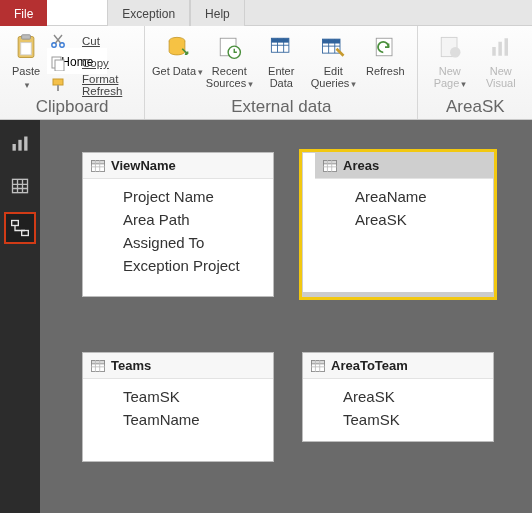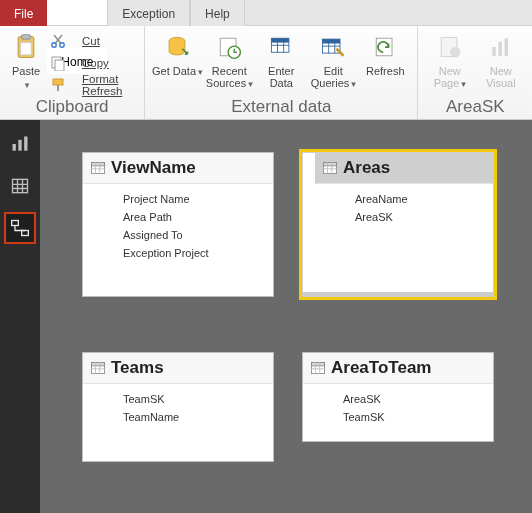--- a/index.html
+++ b/index.html
@@ -28,24 +28,24 @@
   
   .leftrail { position:absolute; top:120px; left:0; width:40px; bottom:0; background:#2c2c2c; display:flex; flex-direction:column; align-items:center; padding-top:10px; gap:14px;}
   .railbtn { width:28px; height:28px; display:flex; align-items:center; justify-content:center; cursor:pointer; }
   .railbtn.selected { outline:2px solid #d13b16; outline-offset:0; background:#1f1f1f;}
 
   
   .canvas { position:absolute; left:40px; top:120px; right:0; bottom:0; background:#6a6a6a; }
   .entity { position:absolute; background:#fff; border:1px solid #bdbdbd; width:192px; }
   .entity.selected { outline:3px solid #f2c811; border-color:#cfcfcf;padding-left:12px; }
   .entity.selected::after{content:"";position:absolute;left:-1px;right:-1px;bottom:-1px;height:5px;background:#ccc;}
-  .ehead { display:flex; align-items:center; gap:6px; padding:5px 8px; border-bottom:1px solid #e3e3e3; font-weight:600; font-size:17px; color:#222; background:#f7f7f7;}
+  .ehead { display:flex; align-items:center; gap:6px; padding:5px 8px; border-bottom:1px solid #e3e3e3; font-weight:600; font-size:13px; color:#222; background:#f7f7f7;}
   .entity.selected .ehead{ background:#cfcfcf; }
   .ebody { padding:6px 0 8px 0; }
-  .erow { font-size:11px; color:#333; padding:3px 8px 3px 40px; white-space:nowrap; overflow:hidden; text-overflow:ellipsis;}
+  .erow { font-size:15px; color:#333; padding:3px 8px 3px 40px; white-space:nowrap; overflow:hidden; text-overflow:ellipsis;}
   .table-icon{width:14px;height:12px;}
 
   .drop-caret{font-size:9px;margin-left:2px;color:#666;}
 </style>
 </head>
 <body>
 
 <div class="tabstrip">
   <div class="tab file">File</div>
   <div class="tab active">Home</div>

